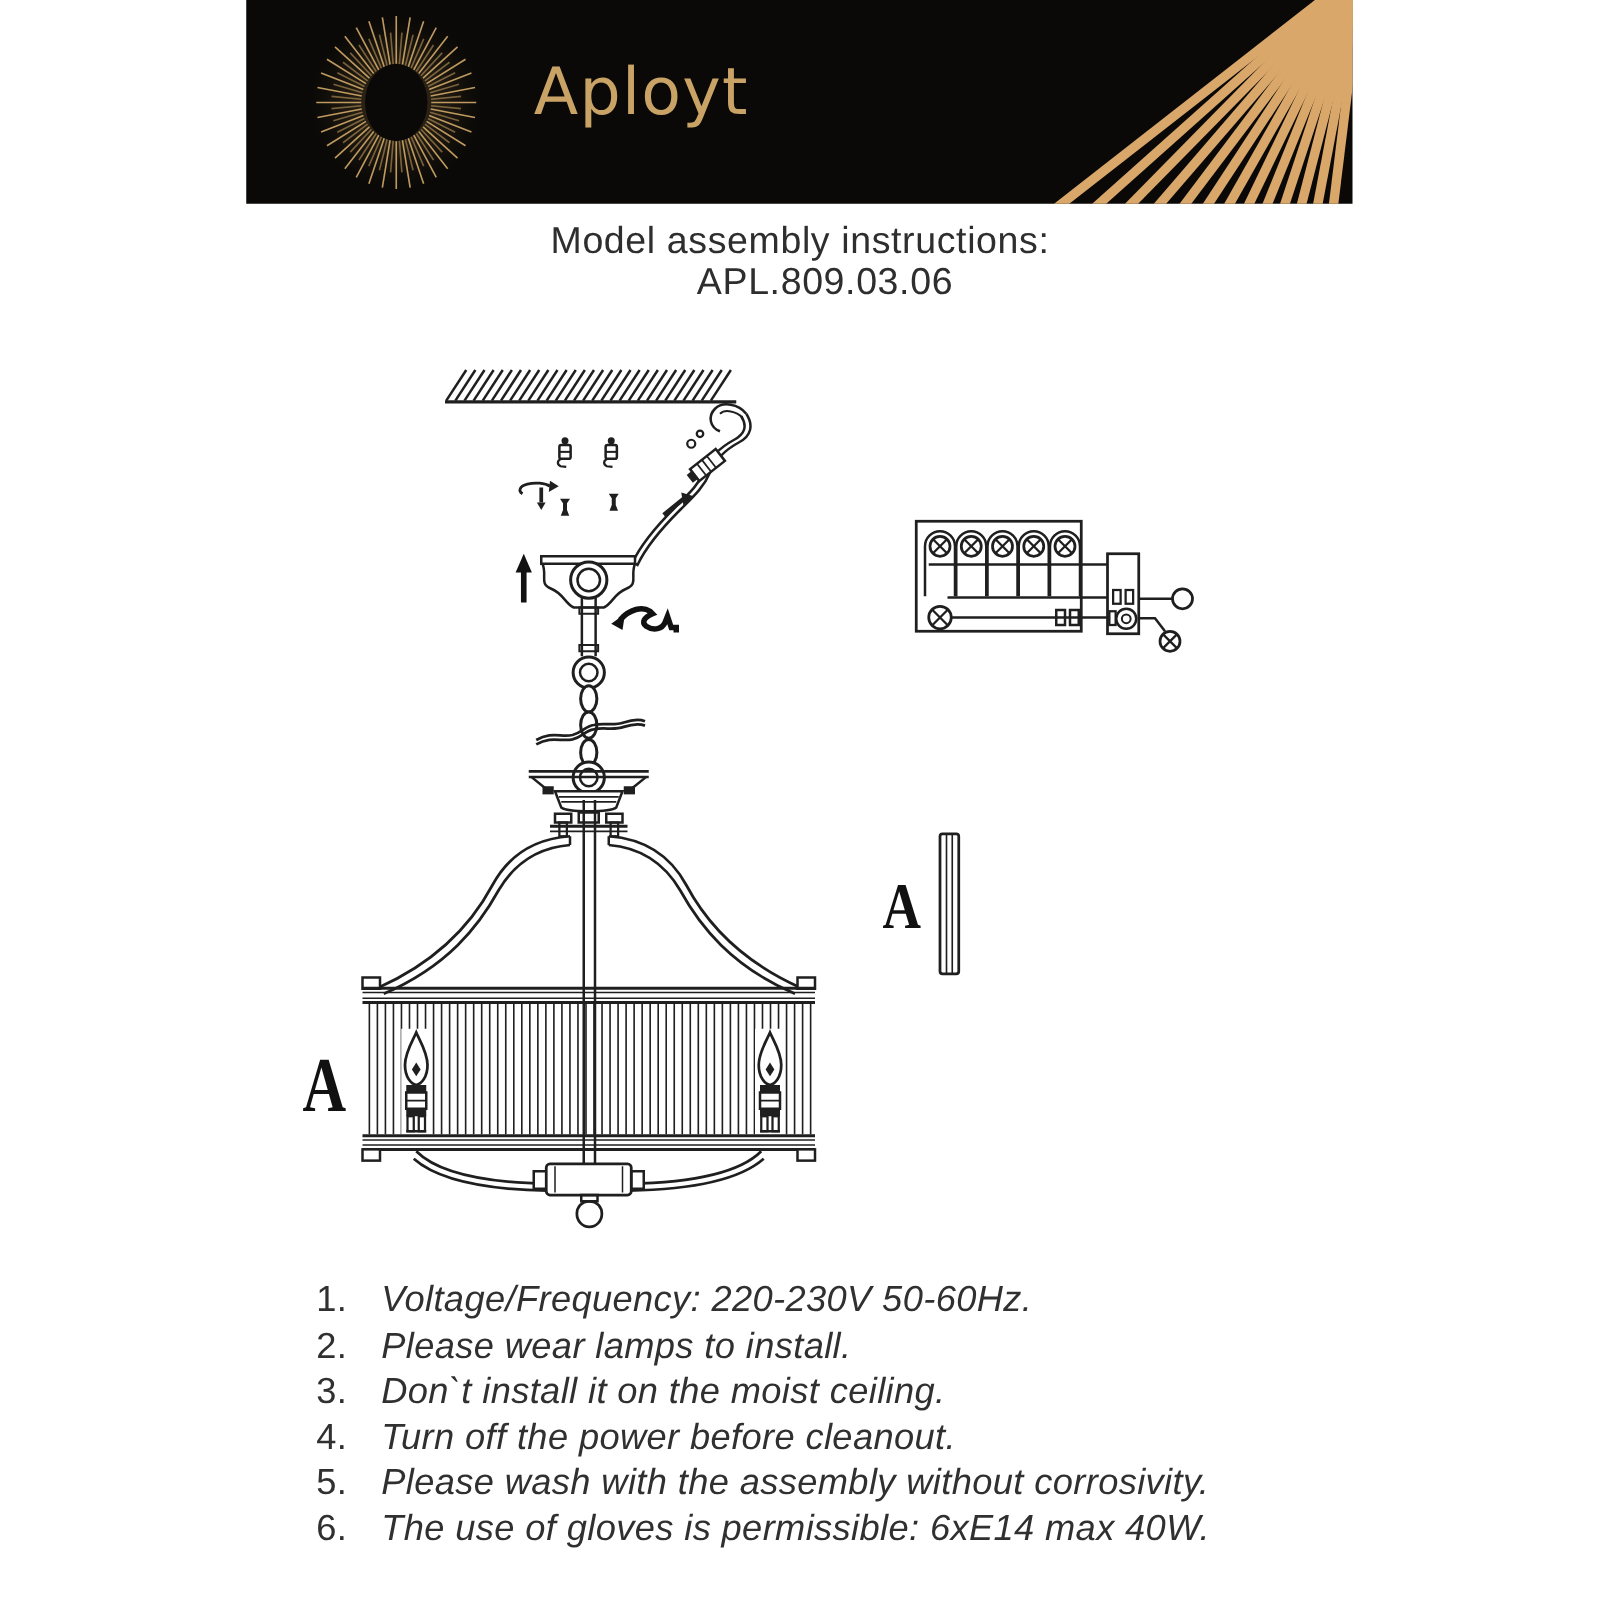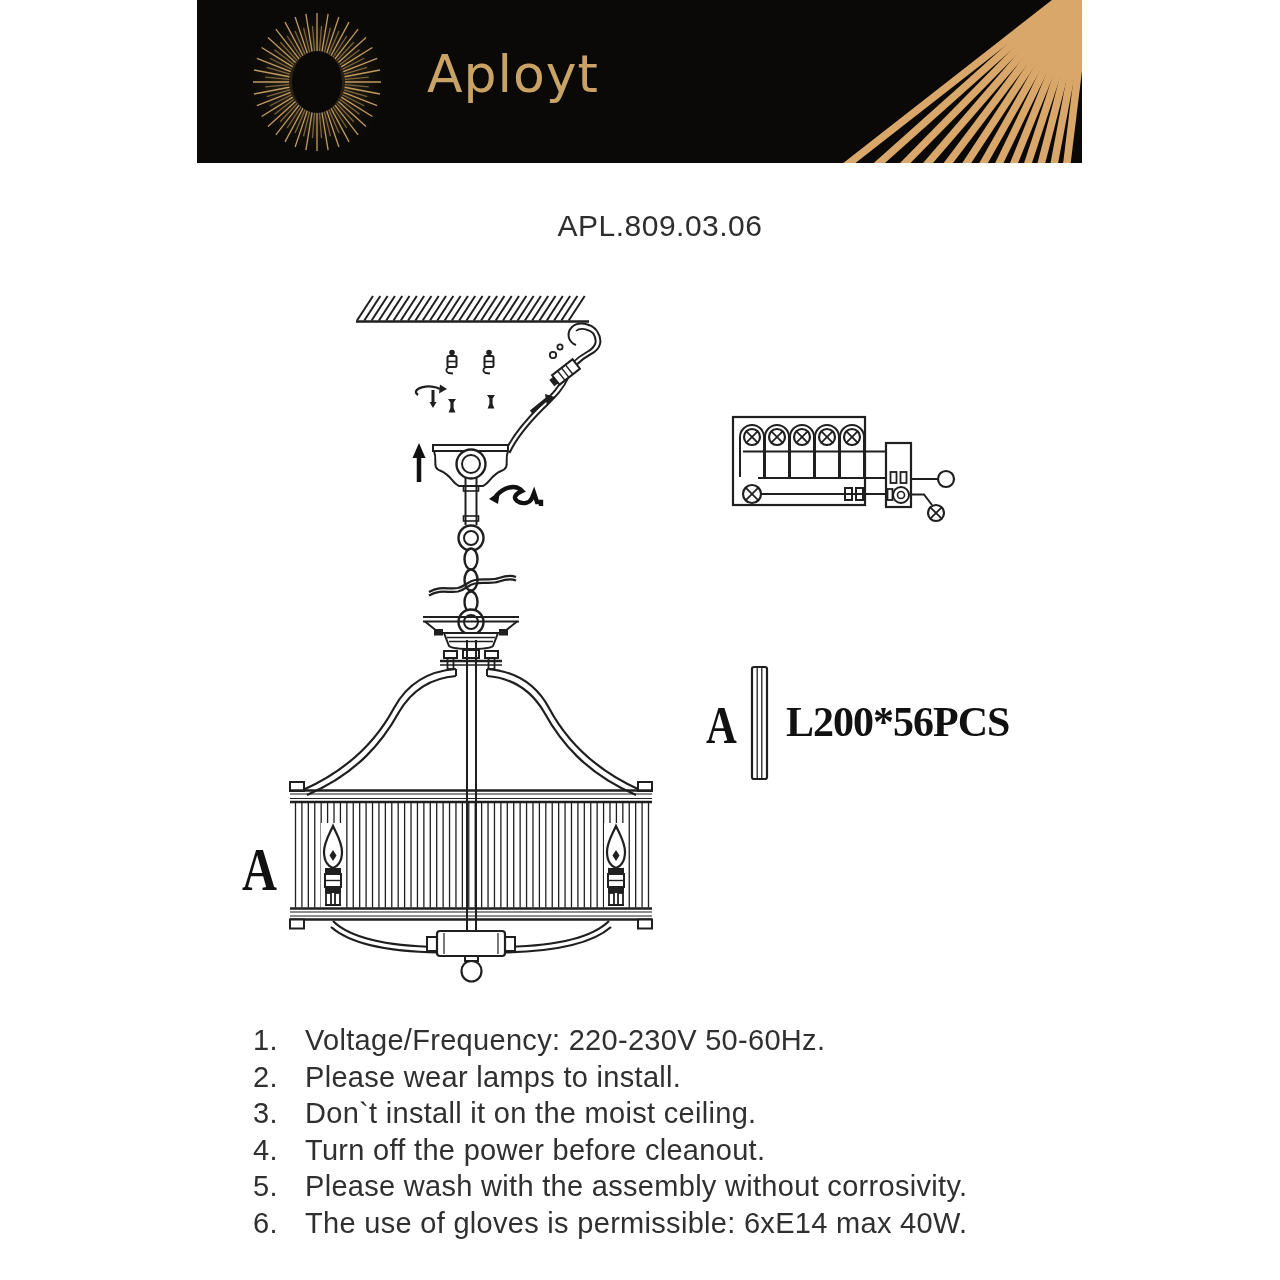--- a/index.html
+++ b/index.html
@@ -21,21 +21,21 @@
   
   .serifbold{font-family:"Liberation Serif", serif;font-weight:bold;color:#111;}
   .label-a-left{left:242px;top:838px;font-size:62px;transform:scaleX(.78);transform-origin:left top;line-height:1;}
   .label-a-right{left:706px;top:700px;font-size:52px;transform:scaleX(.82);transform-origin:left top;line-height:1;}
   .spec{left:786px;top:701px;font-size:42px;letter-spacing:-1px;line-height:1;}
 
   
   .instructions{left:253px;top:1022px;width:840px;color:#303030;}
   .instr-row{display:flex;line-height:36.5px;font-size:29px;letter-spacing:.3px;}
   .instr-num{width:52px;flex:0 0 52px;}
-  .instr-text{flex:1;}
+  .instr-text{flex:1;font-style:italic;}
 
   svg .ln{stroke:#1f1f1f;fill:none;}
 </style>
 </head>
 <body>
 
 <div class="page">
 
   <div class="abs banner">
     <svg width="885" height="163" viewBox="0 0 885 163">
@@ -134,20 +134,21 @@
           <line x1="893" y1="-25" x2="411.5479814783613" y2="613.9084080378342" stroke="#d9a76a" stroke-width="7.5" stroke-opacity="1"></line>
           <line x1="893" y1="-25" x2="370.792198029822" y2="581.0519875072396" stroke="#d9a76a" stroke-width="7.5" stroke-opacity="1"></line>
           <line x1="893" y1="-25" x2="332.2725885601193" y2="545.6003593233453" stroke="#d9a76a" stroke-width="7.5" stroke-opacity="1"></line>
           <line x1="893" y1="-25" x2="296.15409995064044" y2="507.7053328006674" stroke="#d9a76a" stroke-width="7.5" stroke-opacity="1"></line>
           <line x1="893" y1="-25" x2="262.5913971146225" y2="467.52918026052674" stroke="#d9a76a" stroke-width="7.5" stroke-opacity="1"></line>
         </g>
     </svg>
     <div class="abs brand">Aployt</div>
   </div>
 
+  <div class="abs title-line title-1">Model assembly instructions:</div>
   <div class="abs title-line title-2">APL.809.03.06</div>
 
   <svg class="abs" style="left:0;top:0" width="1280" height="1280" viewBox="0 0 1280 1280">
 
     <g>
       <line class="ln" x1="356" y1="321.5" x2="589" y2="321.5" stroke-width="2.6"></line>
       <g id="hatch-g">
           <line x1="357" y1="320.5" x2="373" y2="296" stroke="#1f1f1f" stroke-width="2"></line>
           <line x1="364.3" y1="320.5" x2="380.3" y2="296" stroke="#1f1f1f" stroke-width="2"></line>
           <line x1="371.6" y1="320.5" x2="387.6" y2="296" stroke="#1f1f1f" stroke-width="2"></line>
@@ -458,21 +459,20 @@
 
     <g>
       <rect class="ln" x="752" y="667" width="15" height="112" rx="2" stroke-width="2.2"></rect>
       <line class="ln" x1="757.2" y1="667" x2="757.2" y2="779" stroke-width="1.3"></line>
       <line class="ln" x1="761.8" y1="667" x2="761.8" y2="779" stroke-width="1.3"></line>
     </g>
   </svg>
 
   <div class="abs serifbold label-a-left">A</div>
   <div class="abs serifbold label-a-right">A</div>
-  <div class="abs serifbold spec">L200*56PCS</div>
 
   <div class="abs instructions" id="instructions-list">
       <div class="instr-row">
         <span class="instr-num">1.</span>
         <span class="instr-text">Voltage/Frequency: 220-230V 50-60Hz.</span>
       </div>
       <div class="instr-row">
         <span class="instr-num">2.</span>
         <span class="instr-text">Please wear lamps to install.</span>
       </div>

